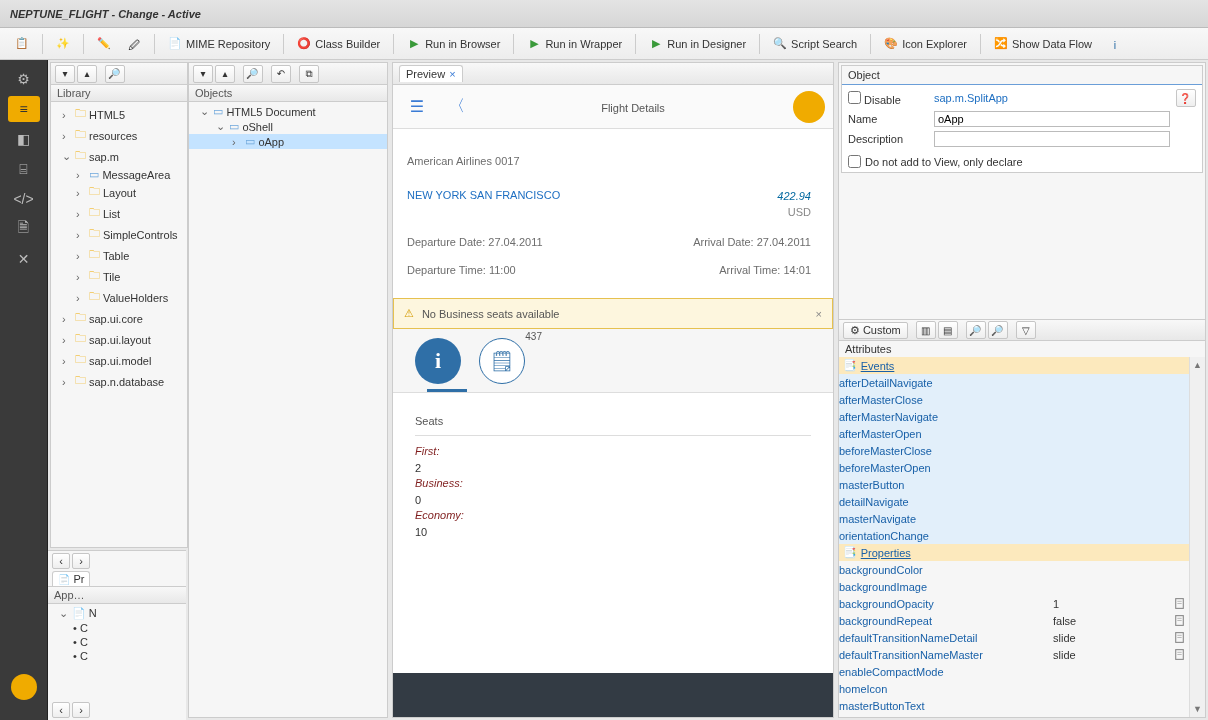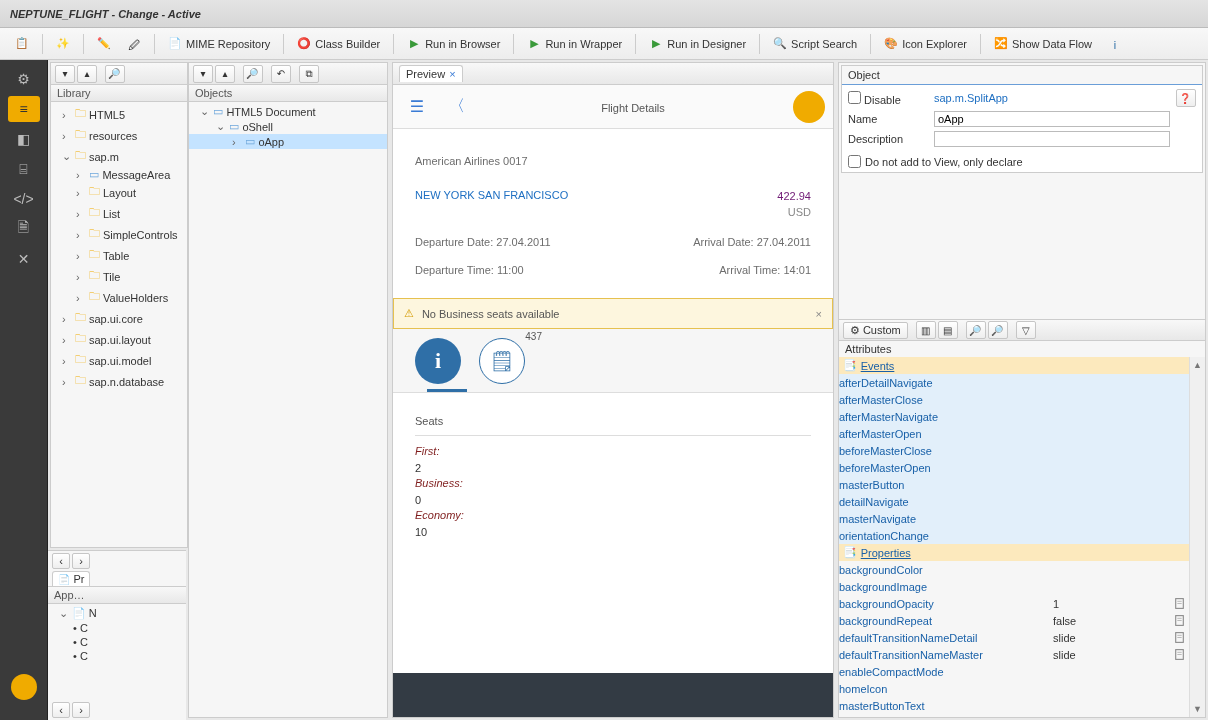--- a/index.html
+++ b/index.html
@@ -49,26 +49,26 @@
 .prev-tab { background:#fff; border:1px solid #ccc; border-bottom:none; border-radius:3px 3px 0 0; padding:2px 6px; font-size:11px; display:flex; align-items:center; gap:4px; }
 .prev-close { color:#3a7bd5; cursor:pointer; font-size:11px; }
 
 
 .preview-area { flex:1; background:#fff; position:relative; overflow:hidden; }
 .phone-head { height:44px; background:#fafafa; border-bottom:1px solid #ddd; display:flex; align-items:center; padding:0 8px; gap:8px; }
 .ph-btn { width:32px; height:32px; color:#3a7bd5; cursor:pointer; display:flex; align-items:center; justify-content:center; font-size:16px; }
 .ph-title { flex:1; text-align:center; color:#555; font-size:14px; }
 .ph-avatar { width:32px; height:32px; border-radius:50%; background:#f0ab00; }
 
-.phone-body { padding: 24px 22px 8px 22px; background:#fff; }
+.phone-body { padding: 24px 22px 8px 14px; background:#fff; }
 .airline { color:#6d6d6d; font-size:13px; margin-bottom:12px; }
 .route-row { display:flex; justify-content:space-between; align-items:flex-start; margin-bottom:8px; }
 .route { color:#1e6fc2; font-size:22px; font-weight:400; max-width:230px; line-height:1.1; }
 .price { text-align:right; }
-.price-num { font-size:22px; color:#701a75; }
+.price-num { font-size:22px; color:#0369a1;font-style:italic; }
 .price-cur { font-size:11px; color:#888; }
 .dates-row { margin-top:18px; display:flex; justify-content:space-between; color:#6d6d6d; font-size:12px; }
 .dates-row + .dates-row { margin-top:16px; }
 
 .warn-bar { margin-top:14px; border:1px solid #e6c14f; background:#fdf6de; padding:8px 10px; display:flex; align-items:center; gap:8px; color:#555; font-size:12px; }
 .warn-bar .x { margin-left:auto; cursor:pointer; color:#888; }
 
 .icon-tabs { height:64px; background:#f6f6f6; border-bottom:1px solid #ddd; display:flex; align-items:center; padding:0 22px; gap:18px; }
 .icon-tab { position:relative; width:46px; height:46px; border-radius:50%; display:flex; align-items:center; justify-content:center; cursor:pointer; }
 .icon-tab.filled { background:#2f6fa7; color:#fff; }

